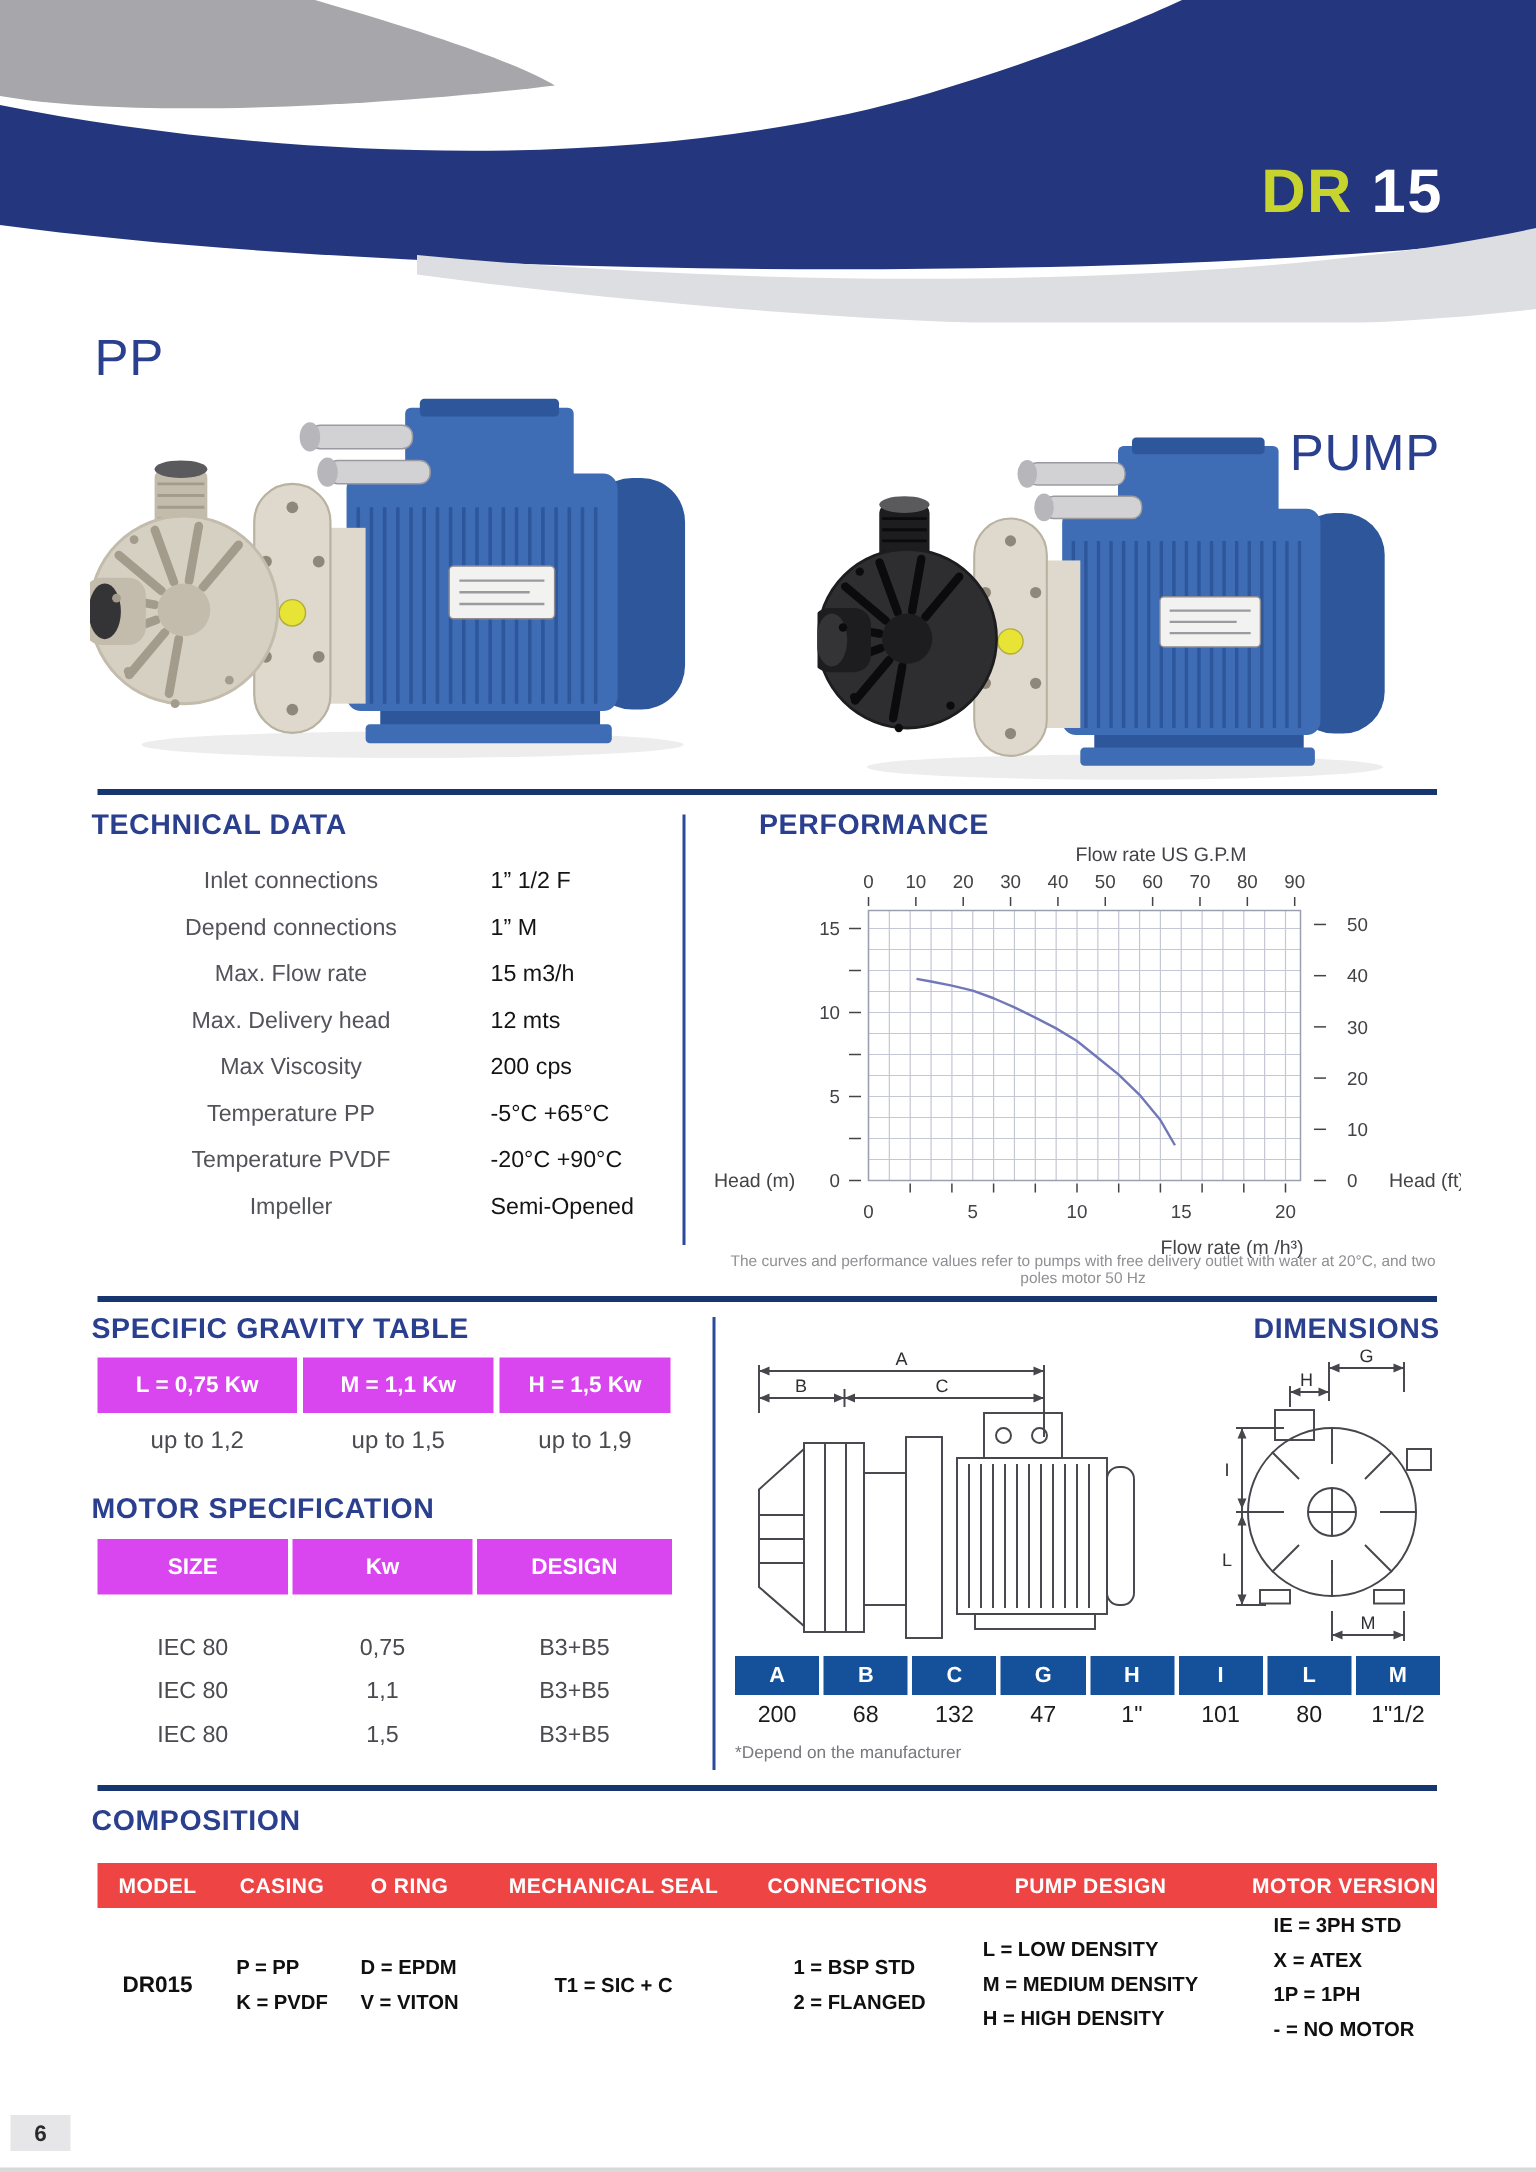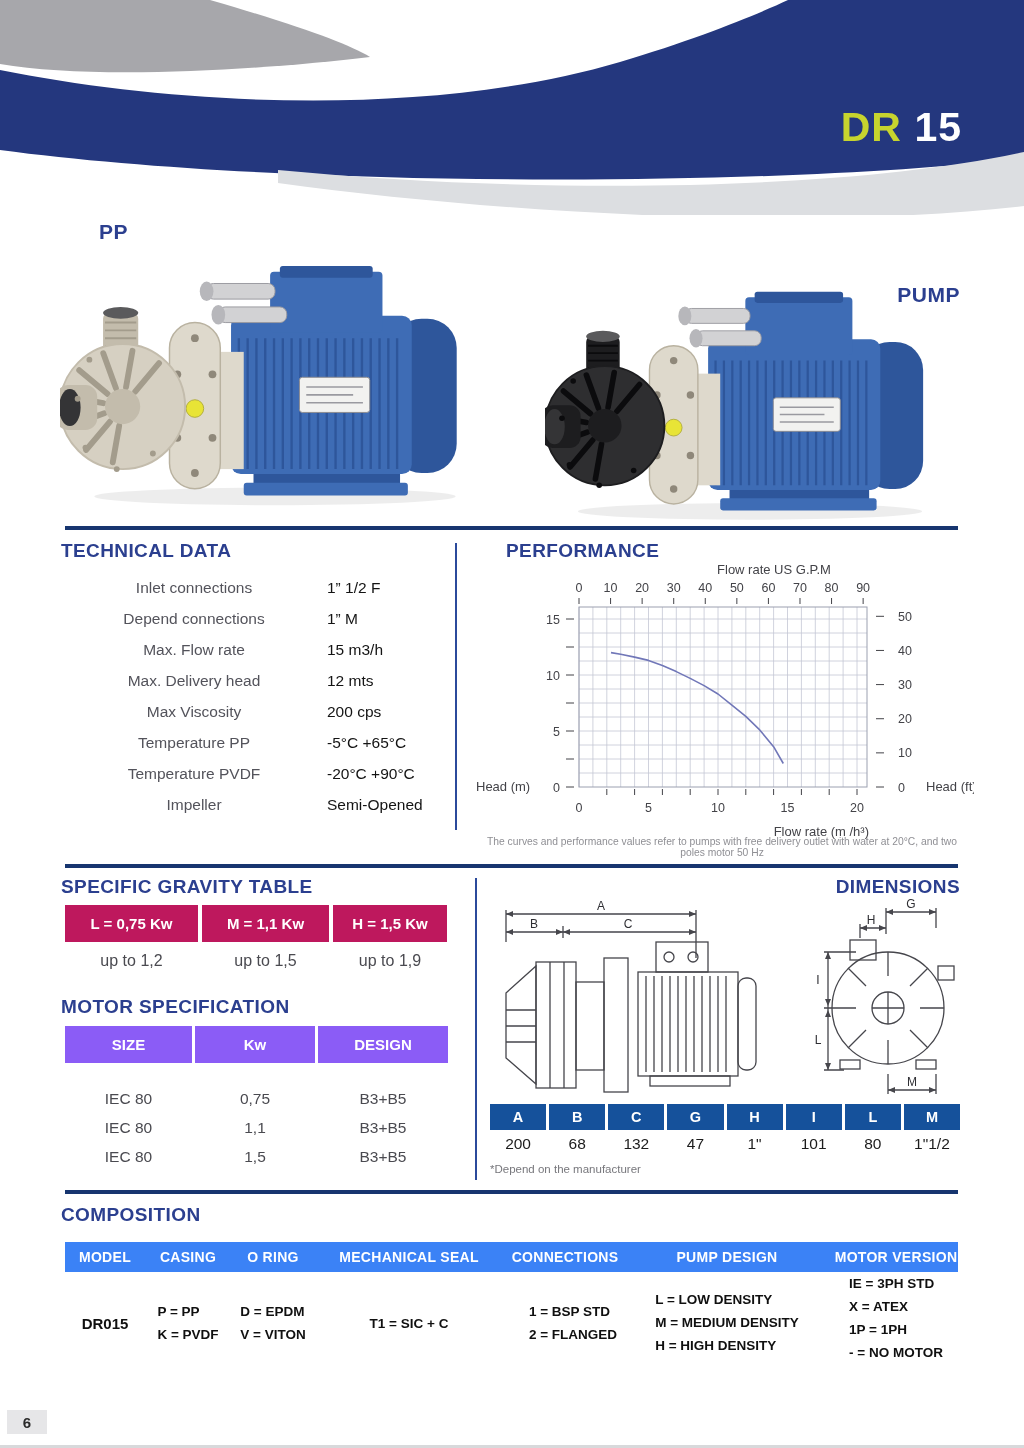--- a/index.html
+++ b/index.html
@@ -6,21 +6,21 @@
   .page{position:relative;width:1024px;height:1448px;background:#fff;overflow:hidden;
         font-family:"Liberation Sans",sans-serif;color:#222;}
   svg text{font-family:"Liberation Sans",sans-serif;}
 
   
   .hdr-svg{position:absolute;top:0;left:0;}
   .model-title{position:absolute;top:104px;right:62px;font-size:41px;font-weight:bold;letter-spacing:1px;}
   .model-title .pfx{color:#c7d42e;}
   .model-title .num{color:#ffffff;}
 
-  .mat-label{position:absolute;font-size:21px;font-weight:bold;color:#2b3f8f;letter-spacing:.5px;margin-left:36px;}
+  .mat-label{position:absolute;font-size:34px;font-weight:normal;color:#2b3f8f;letter-spacing:.5px;}
   .mat-pp{top:220px;left:63px;}
   .mat-pvdf{top:283px;right:64px;}
 
   .pump{position:absolute;}
   .pump--pp{--head:#d6d0c2;--head-dark:#c3bcac;--rib:#a39c8c;--flange:#ded9cc;--flangeline:#b9b2a0;
             --motor:#3e6cb5;--motor-dark:#2e569b;--gland:#d2d2d4;}
   .pump--pvdf{--head:#2e2e30;--head-dark:#1d1d1f;--rib:#0b0b0d;--flange:#ded9cc;--flangeline:#b9b2a0;
             --motor:#3e6cb5;--motor-dark:#2e569b;--gland:#d2d2d4;}
 
   .hr{position:absolute;left:65px;width:893px;height:4px;background:#17356f;}
@@ -32,43 +32,43 @@
   .tech{position:absolute;left:61px;top:572px;width:385px;}
   .tech-row{display:flex;height:31px;align-items:center;text-align:center;}
   .tech-row .lbl{width:266px;font-size:15.5px;color:#53535b;}
   .tech-row .val{font-size:15.5px;font-weight:normal;color:#141414;white-space:nowrap;}
 
   .chart-note{position:absolute;left:474px;top:836px;width:496px;font-size:10.3px;color:#8f8f94;text-align:center;}
 
   
   .sg-table{position:absolute;left:65px;top:905px;display:flex;gap:4px;}
   .sg-col{text-align:center;}
-  .sg-head{background:#be185d;color:#fff;font-weight:bold;font-size:15px;height:37px;
+  .sg-head{background:#d946ef;color:#fff;font-weight:bold;font-size:15px;height:37px;
            display:flex;align-items:center;justify-content:center;}
   .sg-val{margin-top:10px;font-size:16px;color:#4a4a50;}
 
   
   .ms-table{position:absolute;left:65px;top:1026px;width:383px;}
   .ms-head{display:flex;gap:3px;}
-  .ms-head div{background:#8b5cf6;color:#fff;font-weight:bold;font-size:15px;height:37px;
+  .ms-head div{background:#d946ef;color:#fff;font-weight:bold;font-size:15px;height:37px;
                display:flex;align-items:center;justify-content:center;}
   .ms-row{display:flex;gap:3px;height:29px;align-items:center;}
   .ms-row div{font-size:15.5px;color:#4a4a50;text-align:center;margin-top:24px;}
   .c1{width:127px;} .c2{width:120px;} .c3{width:130px;}
 
   
   .dim-table{position:absolute;left:490px;top:1104px;width:470px;}
   .dim-head,.dim-vals{display:flex;gap:3px;}
   .dim-head div{background:#15519b;color:#fff;font-weight:bold;font-size:14.5px;height:26px;flex:1;
                 display:flex;align-items:center;justify-content:center;}
   .dim-vals div{flex:1;text-align:center;font-size:15.5px;color:#1c1c1c;padding-top:5px;}
   .dim-note{position:absolute;left:490px;top:1163px;font-size:11.5px;color:#77777c;}
 
   
-  .comp-bar{position:absolute;left:65px;top:1242px;width:893px;height:30px;background:#3b82f6;}
+  .comp-bar{position:absolute;left:65px;top:1242px;width:893px;height:30px;background:#ef4444;}
   .comp-bar span{position:absolute;top:50%;transform:translate(-50%,-50%);color:#fff;font-weight:bold;
                  font-size:14px;letter-spacing:.3px;white-space:nowrap;}
   .comp-cell{position:absolute;transform:translateX(-50%);font-size:13.5px;font-weight:bold;color:#101010;
              line-height:23px;white-space:nowrap;text-align:left;}
   .comp-cell.center{text-align:center;}
 
   .page-num{position:absolute;left:7px;top:1410px;width:40px;height:24px;background:#e6e6e8;
             font-size:15px;font-weight:bold;color:#2a2a2a;display:flex;align-items:center;justify-content:center;}
   .bottom-strip{position:absolute;bottom:0;left:0;width:100%;height:3px;background:#d8d9db;}
 </style>

